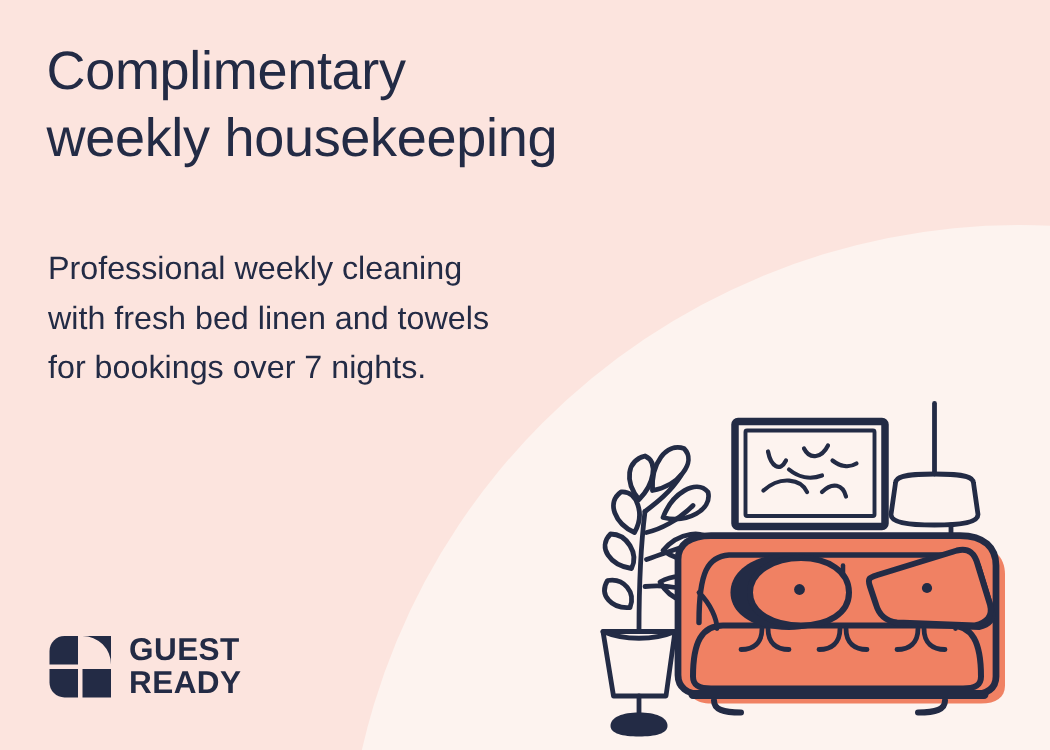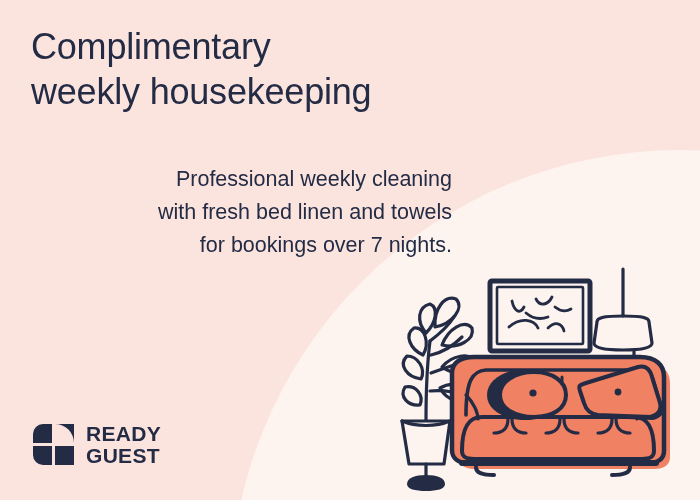--- a/index.html
+++ b/index.html
@@ -45,21 +45,20 @@
   #subcopy {
     position: absolute;
     left: 32px;
     top: 163px;
     width: 420px;
     color: #232b45;
     font-size: 21.5px;
     line-height: 1.54;
     font-weight: 400;
     white-space: pre-line;
-    text-align: right;
   }
   
   #logo {
     position: absolute;
     left: 32px;
     top: 423px;
     display: flex;
     align-items: center;
     gap: 11px;
   }
@@ -103,22 +102,22 @@
 
         <path d="M20 1 L20 20 L1 20 L1 11 A10 10 0 0 1 11 1 Z" fill="#232b45"></path>
 
         <path d="M23 1 L42 1 L42 20 A19 19 0 0 0 23 1 Z" fill="#232b45"></path>
 
         <path d="M20 23 L20 42 L11 42 A10 10 0 0 1 1 32 L1 23 Z" fill="#232b45"></path>
 
         <path d="M23 23 L42 23 L42 42 L23 42 Z" fill="#232b45"></path>
       </svg>
       <div id="logo-word">
+        <span>GUEST</span>
         <span>READY</span>
-        <span>GUEST</span>
       </div>
     </div>
 
     <svg id="illustration" viewBox="0 0 310 245">
       <g fill="none" stroke="#232b45" stroke-linecap="round" stroke-linejoin="round">
 
         <g stroke-width="3.2">
 
           <path d="M36 165 C36 140 37 110 40 86"></path>
 

